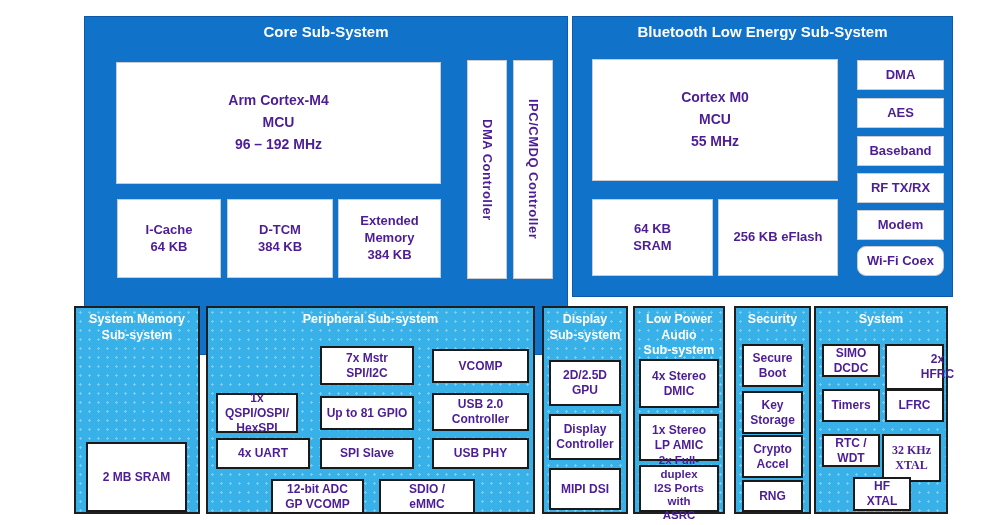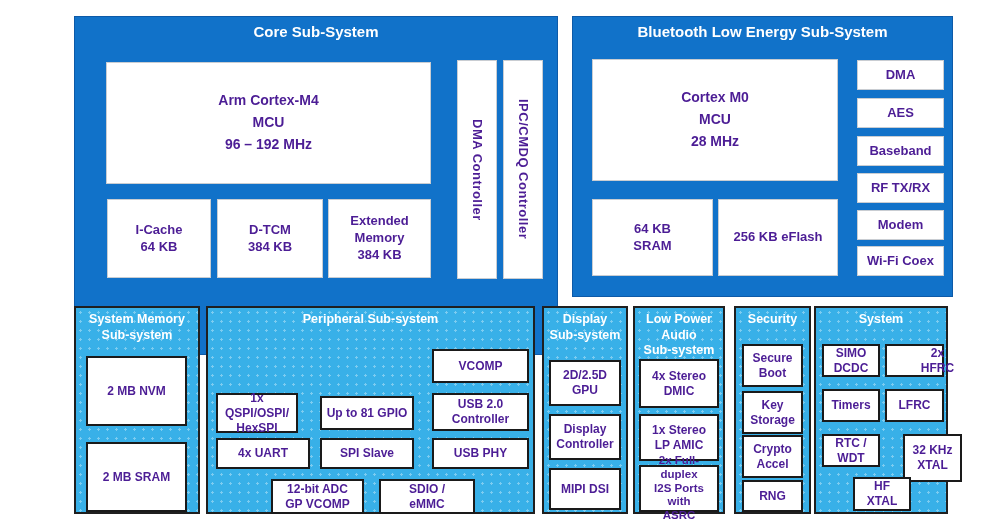--- a/index.html
+++ b/index.html
@@ -56,61 +56,62 @@
     writing-mode: vertical-rl;
     font-size: 13.5px; font-weight: 600;
     letter-spacing: 0.5px;
   }
 </style>
 </head>
 <body>
 
 <div class="stage">
 
-  <div class="sec dark-sec" style="left:74px; top:16px; width:484px; height:339px;">
+  <div class="sec dark-sec" style="left:84px; top:16px; width:484px; height:339px;">
     <div class="sec-title" style="top:6px;">Core Sub-System</div>
     <div class="wbox top cpu" style="left:31px; top:45px; width:325px; height:122px;">Arm Cortex-M4
 MCU
 96 – 192 MHz</div>
     <div class="wbox top" style="left:32px; top:182px; width:104px; height:79px;">I-Cache
 64 KB</div>
     <div class="wbox top" style="left:142px; top:182px; width:106px; height:79px;">D-TCM
 384 KB</div>
     <div class="wbox top" style="left:253px; top:182px; width:103px; height:79px;">Extended
 Memory
 384 KB</div>
     <div class="wbox top vtext" style="left:382px; top:43px; width:40px; height:219px;">DMA Controller</div>
     <div class="wbox top vtext" style="left:428px; top:43px; width:40px; height:219px;">IPC/CMDQ Controller</div>
   </div>
 
   <div class="sec dark-sec" style="left:572px; top:16px; width:381px; height:281px;">
     <div class="sec-title" style="top:6px;">Bluetooth Low Energy Sub-System</div>
     <div class="wbox top cpu" style="left:19px; top:42px; width:246px; height:122px;">Cortex M0
 MCU
-28 MHz</div>
+55 MHz</div>
     <div class="wbox top" style="left:19px; top:182px; width:121px; height:77px;">64 KB
 SRAM</div>
     <div class="wbox top" style="left:145px; top:182px; width:120px; height:77px;">256 KB eFlash</div>
     <div class="wbox top" style="left:284px; top:43px; width:87px; height:30px;">DMA</div>
     <div class="wbox top" style="left:284px; top:81px; width:87px; height:30px;">AES</div>
     <div class="wbox top" style="left:284px; top:119px; width:87px; height:30px;">Baseband</div>
     <div class="wbox top" style="left:284px; top:156px; width:87px; height:30px;">RF TX/RX</div>
     <div class="wbox top" style="left:284px; top:193px; width:87px; height:30px;">Modem</div>
-    <div class="wbox top" style="left:284px; top:229px; width:87px; height:30px;">Wi-Fi Coex</div>
+    <div class="wbox top" style="left:284px; top:229px; width:87px; height:30px;border-radius:9px;">Wi-Fi Coex</div>
   </div>
 
   <div class="sec lite-sec" style="left:74px; top:306px; width:126px; height:208px;">
     <div class="sec-title" style="top:4px;">System Memory
 Sub-system</div>
-    <div class="wbox bot" style="left:10px; top:48px; width:101px; height:70px;">2 MB NVM</div>
     <div class="wbox bot" style="left:10px; top:134px; width:101px; height:70px;">2 MB SRAM</div>
   </div>
 
   <div class="sec lite-sec" style="left:206px; top:306px; width:329px; height:208px;">
     <div class="sec-title" style="top:4px;">Peripheral Sub-system</div>
+    <div class="wbox bot" style="left:112px; top:38px; width:94px; height:39px;">7x Mstr
+SPI/I2C</div>
     <div class="wbox bot" style="left:224px; top:41px; width:97px; height:34px;">VCOMP</div>
     <div class="wbox bot" style="left:8px; top:85px; width:82px; height:40px;">1x QSPI/OSPI/
 HexSPI</div>
     <div class="wbox bot" style="left:112px; top:88px; width:94px; height:34px;">Up to 81 GPIO</div>
     <div class="wbox bot" style="left:224px; top:85px; width:97px; height:38px;">USB 2.0
 Controller</div>
     <div class="wbox bot" style="left:8px; top:130px; width:94px; height:31px;">4x UART</div>
     <div class="wbox bot" style="left:112px; top:130px; width:94px; height:31px;">SPI Slave</div>
     <div class="wbox bot" style="left:224px; top:130px; width:97px; height:31px;">USB PHY</div>
     <div class="wbox bot" style="left:63px; top:171px; width:93px; height:35px;">12-bit ADC
@@ -150,25 +151,25 @@
 Storage</div>
     <div class="wbox bot" style="left:6px; top:127px; width:61px; height:43px;">Crypto
 Accel</div>
     <div class="wbox bot" style="left:6px; top:172px; width:61px; height:32px;">RNG</div>
   </div>
 
   <div class="sec lite-sec" style="left:814px; top:306px; width:134px; height:208px;">
     <div class="sec-title" style="top:4px;">System</div>
     <div class="wbox bot" style="left:6px; top:36px; width:58px; height:33px;">SIMO
 DCDC</div>
-    <div class="wbox bot" style="left:69px; top:36px; width:59px; height:33px;padding-left:46px;">2x
+    <div class="wbox bot" style="left:69px; top:36px; width:59px; height:46px;padding-left:46px;">2x
 HFRC</div>
     <div class="wbox bot" style="left:6px; top:81px; width:58px; height:33px;">Timers</div>
     <div class="wbox bot" style="left:69px; top:81px; width:59px; height:33px;">LFRC</div>
     <div class="wbox bot" style="left:6px; top:126px; width:58px; height:33px;">RTC /
 WDT</div>
-    <div class="wbox bot" style="left:87px; top:126px; width:59px; height:48px;">32 KHz
+    <div class="wbox bot" style="left:66px; top:126px; width:59px; height:48px;font-family:Liberation Serif, serif;">32 KHz
 XTAL</div>
     <div class="wbox bot" style="left:37px; top:169px; width:58px; height:34px;">HF
 XTAL</div>
   </div>
 
 </div>
 
 </body></html>

